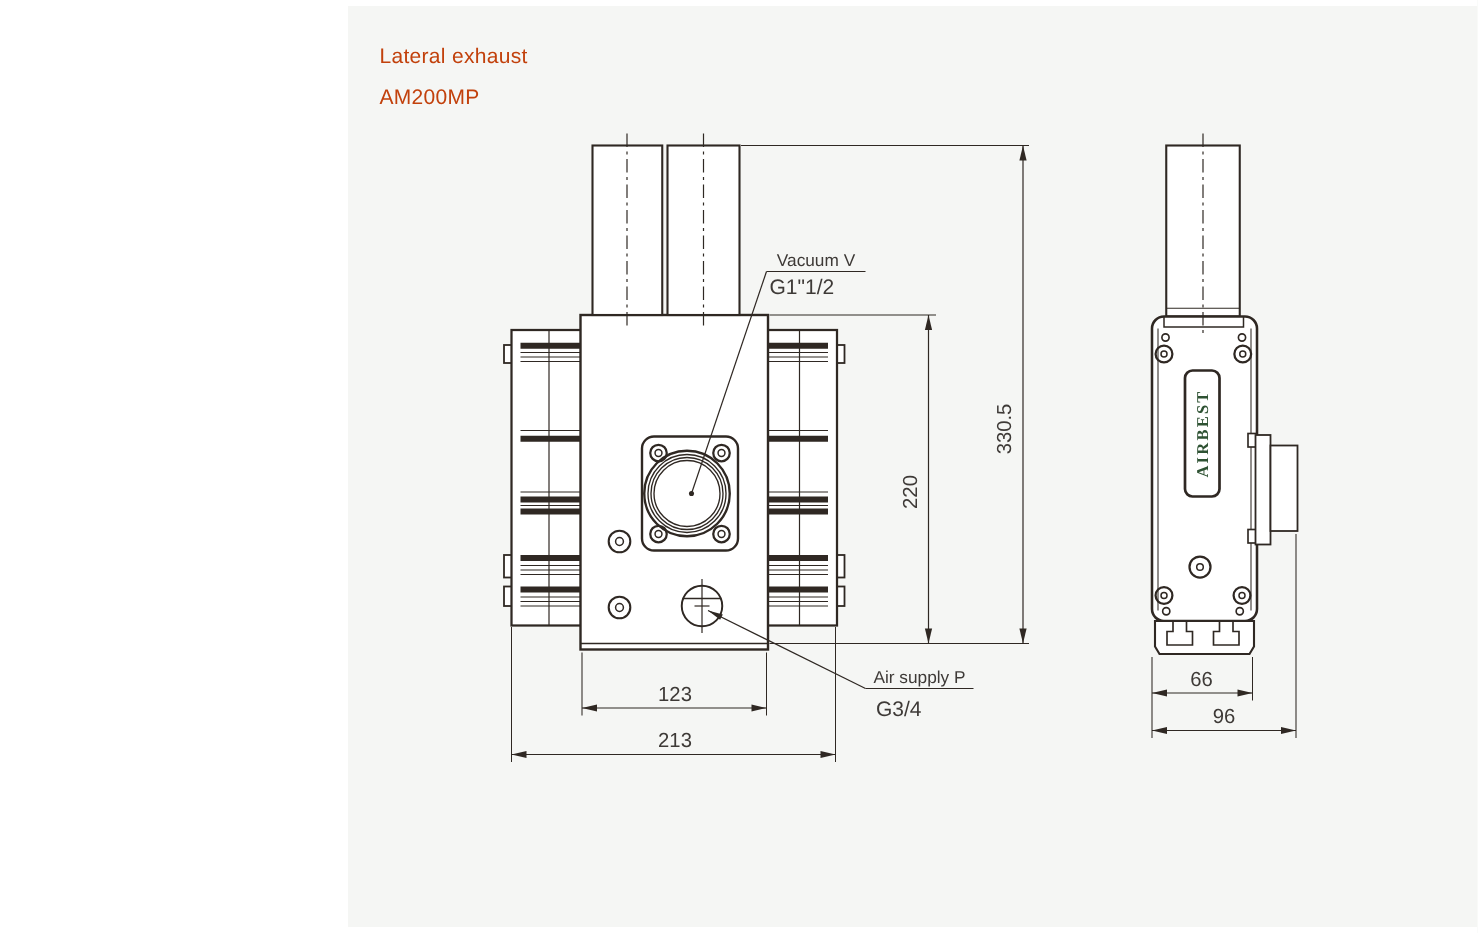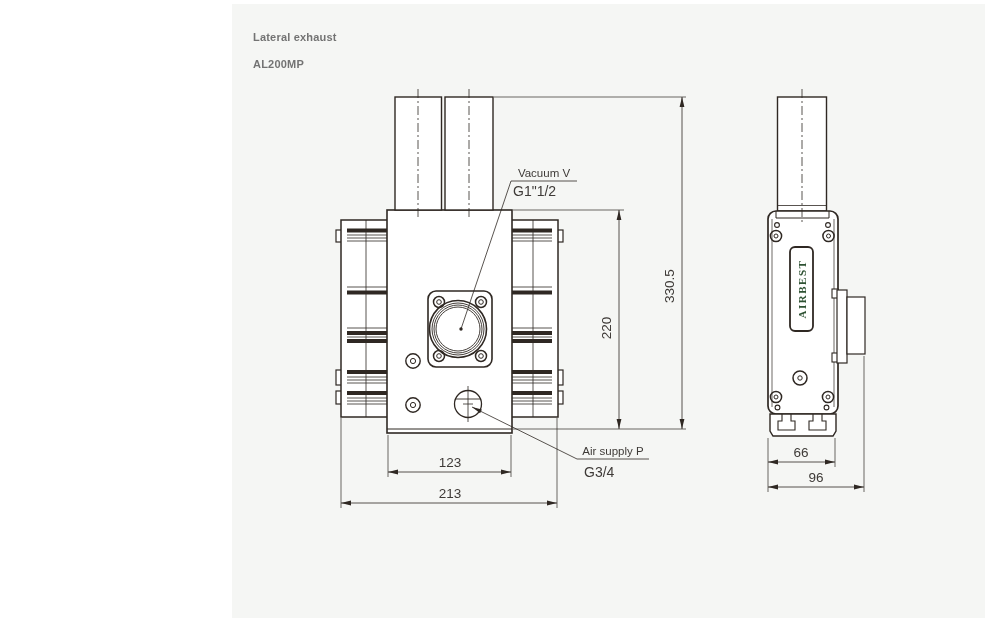--- a/index.html
+++ b/index.html
@@ -1,40 +1,40 @@
 <!DOCTYPE html>
 <html><head>
 <meta charset="utf-8">
 <style>
   html,body{margin:0;padding:0;}
   body{width:985px;height:622px;background:#ffffff;position:relative;
        font-family:"Liberation Sans",sans-serif;overflow:hidden;}
   .panel{position:absolute;left:232px;top:4px;width:753px;height:614px;background:#f5f6f4;}
-  .titleblock{position:absolute;left:253px;top:24px;color:#737373;
-              font-size:11px;line-height:27px;letter-spacing:.2px;font-weight:bold;}
+  .titleblock{position:absolute;left:253px;top:24px;color:#c2410c;
+              font-size:14px;line-height:27px;letter-spacing:.2px;}
   svg.drawing{position:absolute;left:0;top:0;}
   .ln{stroke:#2f2823;fill:none;}
   .fillw{fill:#ffffff;stroke:#2f2823;}
   .thick{fill:#2f2823;stroke:none;}
   .dimtxt{font-family:"Liberation Sans",sans-serif;font-size:13.5px;fill:#3e3a37;}
   .lbltxt{font-family:"Liberation Sans",sans-serif;font-size:11.5px;fill:#3e3a37;}
   .thrtxt{font-family:"Liberation Sans",sans-serif;font-size:14px;fill:#3e3a37;}
   .brandtxt{font-family:"Liberation Serif",serif;font-size:11px;font-weight:bold;
             letter-spacing:1.5px;fill:#2e5233;}
   .arrow{fill:#2f2823;stroke:none;}
   .cl{stroke:#2f2823;stroke-width:.8;stroke-dasharray:9 3 2 3;fill:none;}
 </style>
 </head>
 <body>
 
 <div class="panel"></div>
 
 <div class="titleblock">
   <div>Lateral exhaust</div>
-  <div>AL200MP</div>
+  <div>AM200MP</div>
 </div>
 
 <svg class="drawing" width="985" height="622" viewBox="0 0 985 622">
 
   <g>
 
     <g id="wingL">
 
       <rect class="fillw" stroke-width="1.2" x="336" y="230" width="6" height="12"></rect>
       <rect class="fillw" stroke-width="1.2" x="336" y="370" width="6" height="15"></rect>

